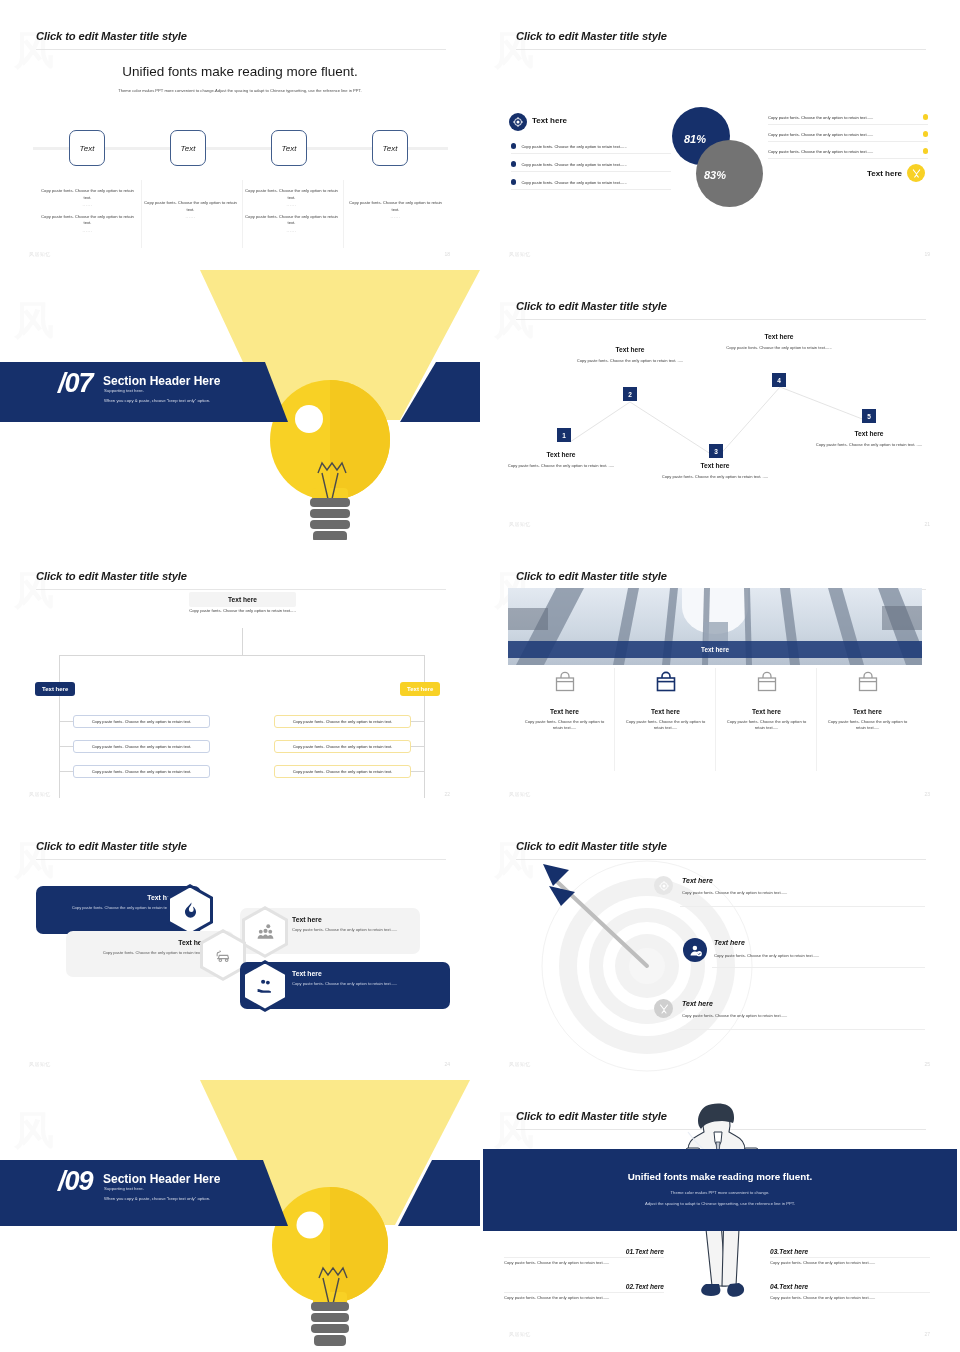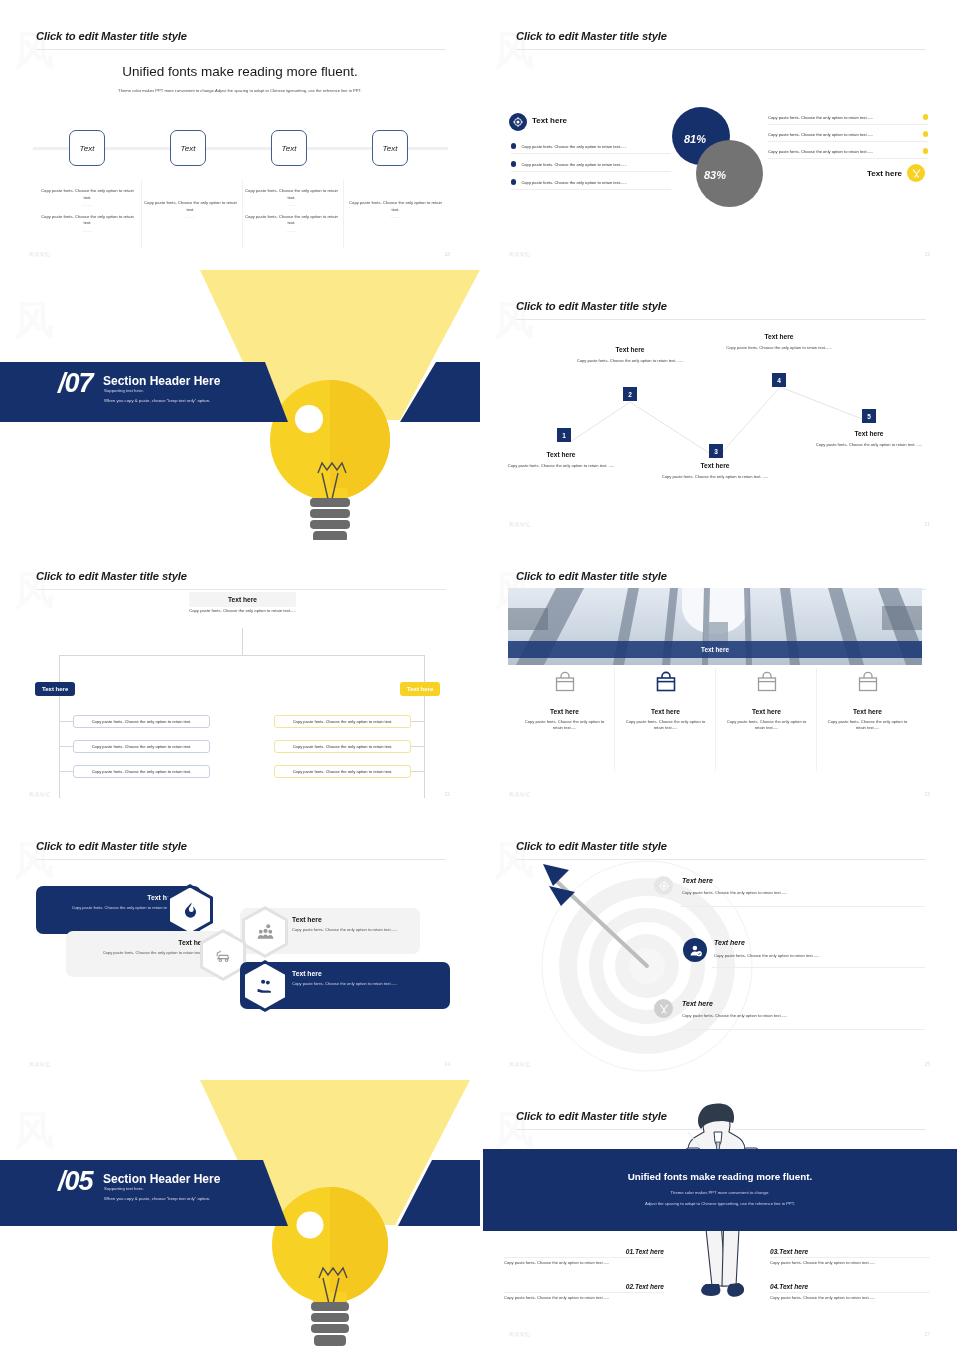--- a/index.html
+++ b/index.html
@@ -673,21 +673,21 @@
       <path d="M323 198 l6 26 M339 198 l-6 26" stroke="#4b4b4b" stroke-width="1.4" fill="none"></path>
       <g fill="#6b6b6b">
         <rect x="311" y="222" width="38" height="9" rx="4"></rect>
         <rect x="311" y="233" width="38" height="9" rx="4"></rect>
         <rect x="311" y="244" width="38" height="9" rx="4"></rect>
         <rect x="314" y="255" width="32" height="11" rx="4"></rect>
       </g>
       <polygon points="0,80 263,80 288,146 0,146" fill="#16306b"></polygon>
       <polygon points="432,80 480,80 480,146 398,146" fill="#16306b"></polygon>
     </svg>
-    <div class="sect-num" style="left:58px; top:88px;">/05</div>
+    <div class="sect-num" style="left:58px; top:88px;">/09</div>
     <div class="sect-h" style="left:103px; top:92px;">Section Header Here</div>
     <div class="sect-s1" style="left:104px; top:106px;">Supporting text here.</div>
     <div class="sect-s2" style="left:104px; top:116px;">When you copy &amp; paste, choose “keep text only” option.</div>
   </div>
 
   <div class="slide c1 r4">
     <div class="wm">风</div>
     <div class="stitle">Click to edit Master title style</div>
     <div class="trule"></div>
 

